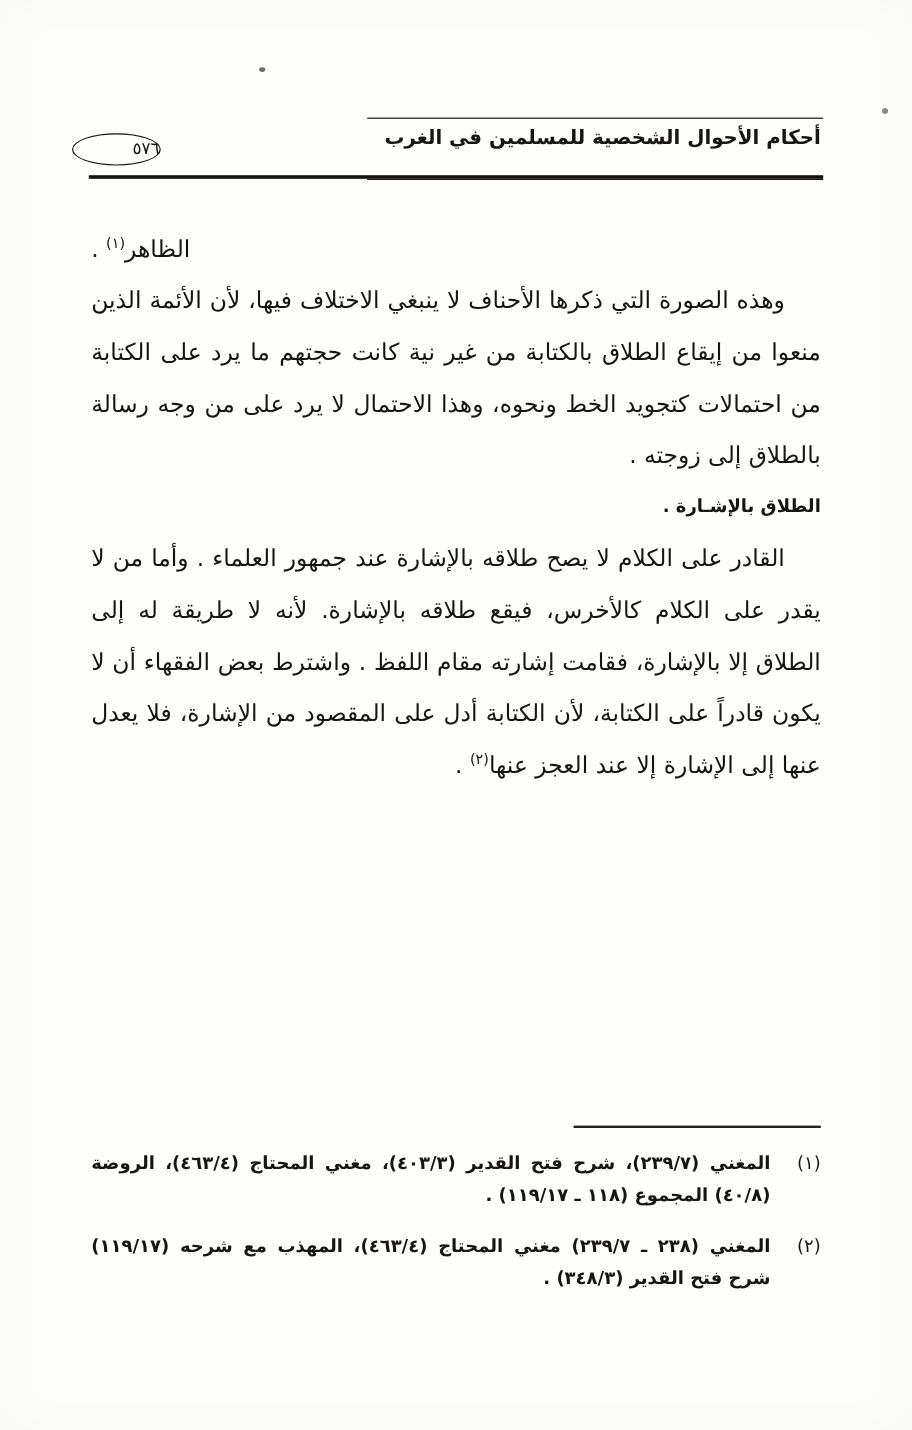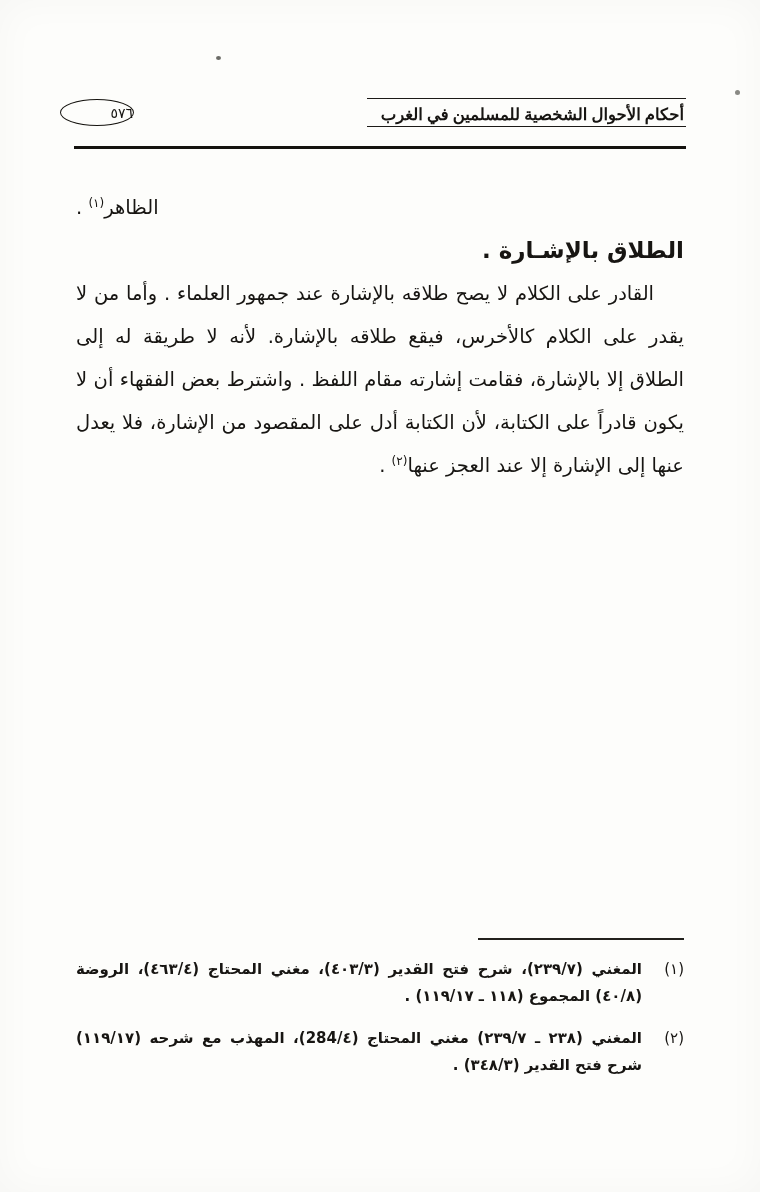--- a/index.html
+++ b/index.html
@@ -32,22 +32,21 @@
     top: 98px;
     right: 74px;
     left: 60px;
     display: flex;
     align-items: center;
     justify-content: space-between;
   }
   .header-title-wrap {
     border-top: 1.5px solid #1c1a17;
     border-bottom: 1.5px solid #1c1a17;
-    padding: 6px 2px 1px 14px;
-    font-family: Liberation Serif, serif;
+    padding: 6px 2px 25px 14px;
   }
   .header-title {
     font-weight: bold;
     font-size: 16.5px;
     letter-spacing: 0;
     white-space: nowrap;
   }
   .page-number-oval {
     width: 74px;
     height: 27px;
@@ -79,21 +78,21 @@
     font-size: 19.5px;
     line-height: 43px;
     text-align: justify;
     text-justify: inter-word;
   }
   .para { margin: 0; }
   .opening { text-align: left; }
   .indent { text-indent: 30px; }
   .section-heading {
     margin: 0;
-    font-size: 23px;
+    font-size: 15px;
     font-weight: bold;
     line-height: 43px;
     text-align: right;
   }
   .fn-ref {
     font-size: 12px;
     line-height: 0;
     vertical-align: 7px;
   }
 
@@ -135,33 +134,34 @@
     </div>
     <div class="page-number-oval">
       <span>٥٧٦</span>
     </div>
   </header>
   <div class="header-rule"></div>
 
   <main class="body-text">
     <p class="para opening"><span>الظاهر</span><sup class="fn-ref">(١)</sup><span> .</span></p>
 
+    <p class="para indent">وهذه الصورة التي ذكرها الأحناف لا ينبغي الاختلاف فيها، لأن الأئمة الذين منعوا من إيقاع الطلاق بالكتابة من غير نية كانت حجتهم ما يرد على الكتابة من احتمالات كتجويد الخط ونحوه، وهذا الاحتمال لا يرد على من وجه رسالة بالطلاق إلى زوجته .</p>
 
     <h2 class="section-heading">الطلاق بالإشـارة .</h2>
 
     <p class="para indent"><span>القادر على الكلام لا يصح طلاقه بالإشارة عند جمهور العلماء . وأما من لا يقدر على الكلام كالأخرس، فيقع طلاقه بالإشارة. لأنه لا طريقة له إلى الطلاق إلا بالإشارة، فقامت إشارته مقام اللفظ . واشترط بعض الفقهاء أن لا يكون قادراً على الكتابة، لأن الكتابة أدل على المقصود من الإشارة، فلا يعدل عنها إلى الإشارة إلا عند العجز عنها</span><sup class="fn-ref">(٢)</sup><span> .</span></p>
   </main>
 
   <footer class="footnotes">
     <div class="footnote-rule"></div>
 
     <div class="footnote">
       <span class="fn-marker">(١)</span>
       <span class="fn-text">المغني (٢٣٩/٧)، شرح فتح القدير (٤٠٣/٣)، مغني المحتاج (٤٦٣/٤)، الروضة (٤٠/٨) المجموع (١١٨ ـ ١١٩/١٧) .</span>
     </div>
 
     <div class="footnote">
       <span class="fn-marker">(٢)</span>
-      <span class="fn-text">المغني (٢٣٨ ـ ٢٣٩/٧) مغني المحتاج (284/٤)، المهذب مع شرحه (١١٩/١٧) شرح فتح القدير (٣٤٨/٣) .</span>
+      <span class="fn-text">المغني (٢٣٨ ـ ٢٣٩/٧) مغني المحتاج (٤٦٣/٤)، المهذب مع شرحه (١١٩/١٧) شرح فتح القدير (٣٤٨/٣) .</span>
     </div>
   </footer>
 
 </div>
 
 </body></html>

